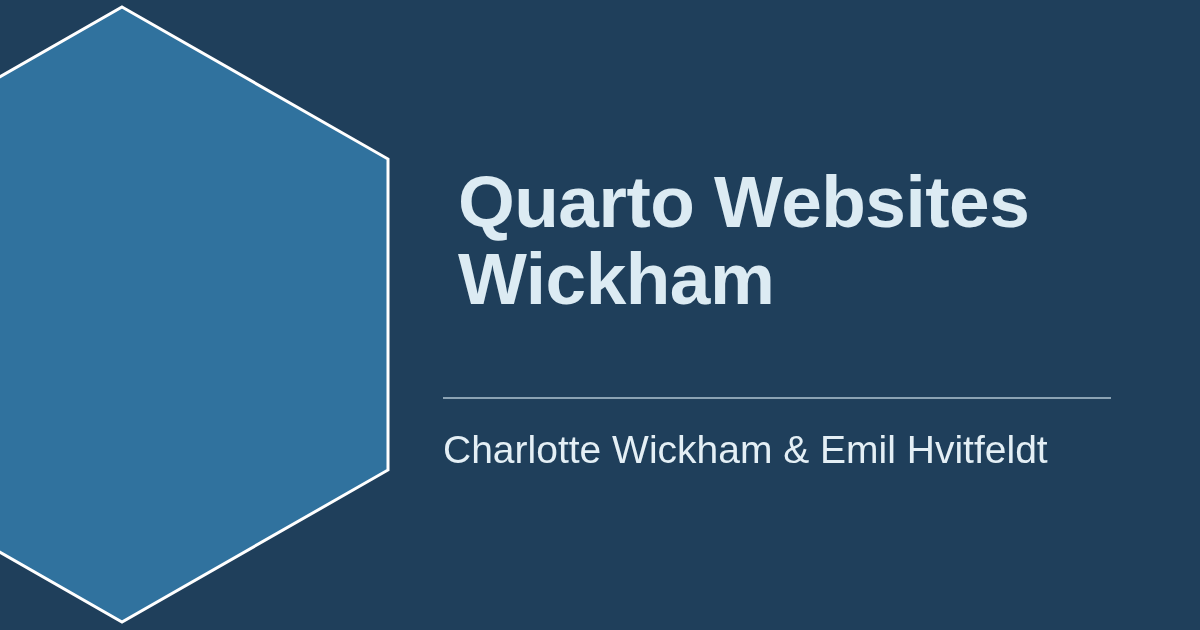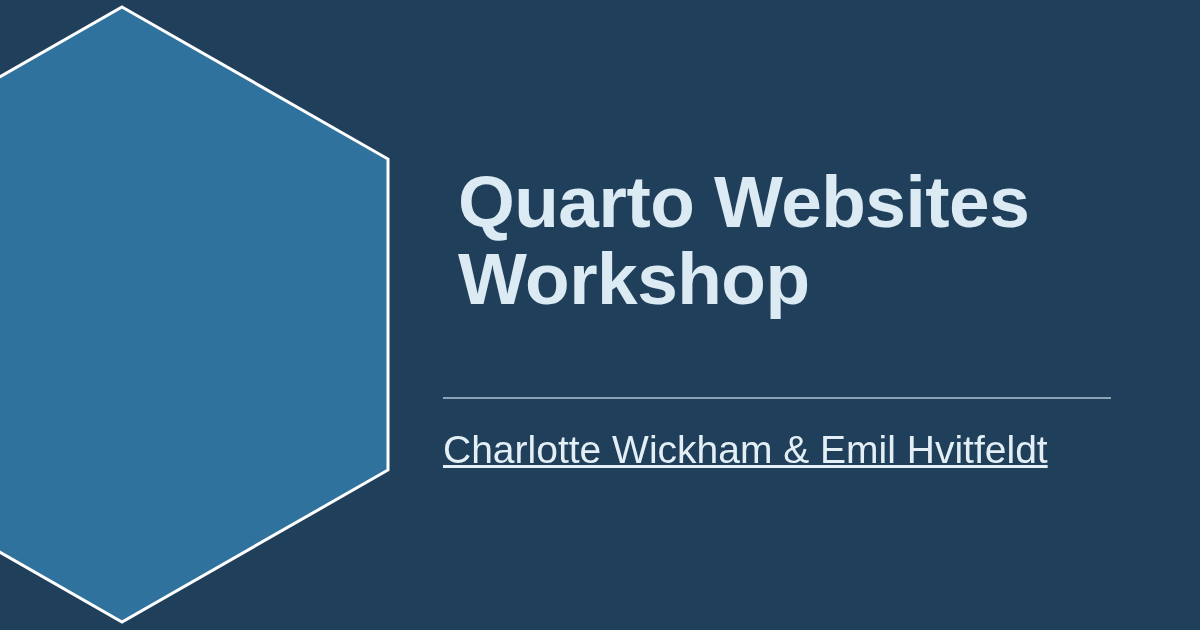--- a/index.html
+++ b/index.html
@@ -63,36 +63,35 @@
     position: absolute;
     left: 443px;
     top: 428px;
     width: 700px;
     margin: 0;
     font-size: 39px;
     line-height: 1.15;
     font-weight: 400;
     color: #e4eff5;
     font-family: "Liberation Sans", sans-serif;
-    text-decoration: underline;
   }
 </style>
 </head>
 <body>
 
 <div id="slide">
 
   <svg id="hex-layer" viewBox="0 0 1200 630" width="1200" height="630" xmlns="http://www.w3.org/2000/svg" aria-hidden="true">
     <polygon points="122,7 388,159 388,470 122,622 -144,470 -144,159" fill="#30729e" stroke="#ffffff" stroke-width="3" stroke-linejoin="miter"></polygon>
   </svg>
 
   <div id="title-block">
     <h1 id="slide-title">
       <span>Quarto Websites</span><br>
-      <span>Workshop</span>
+      <span>Wickham</span>
     </h1>
   </div>
 
   <div id="title-divider"></div>
 
   <p id="slide-subtitle">Charlotte Wickham &amp; Emil Hvitfeldt</p>
 
 </div>
 
 </body></html>

